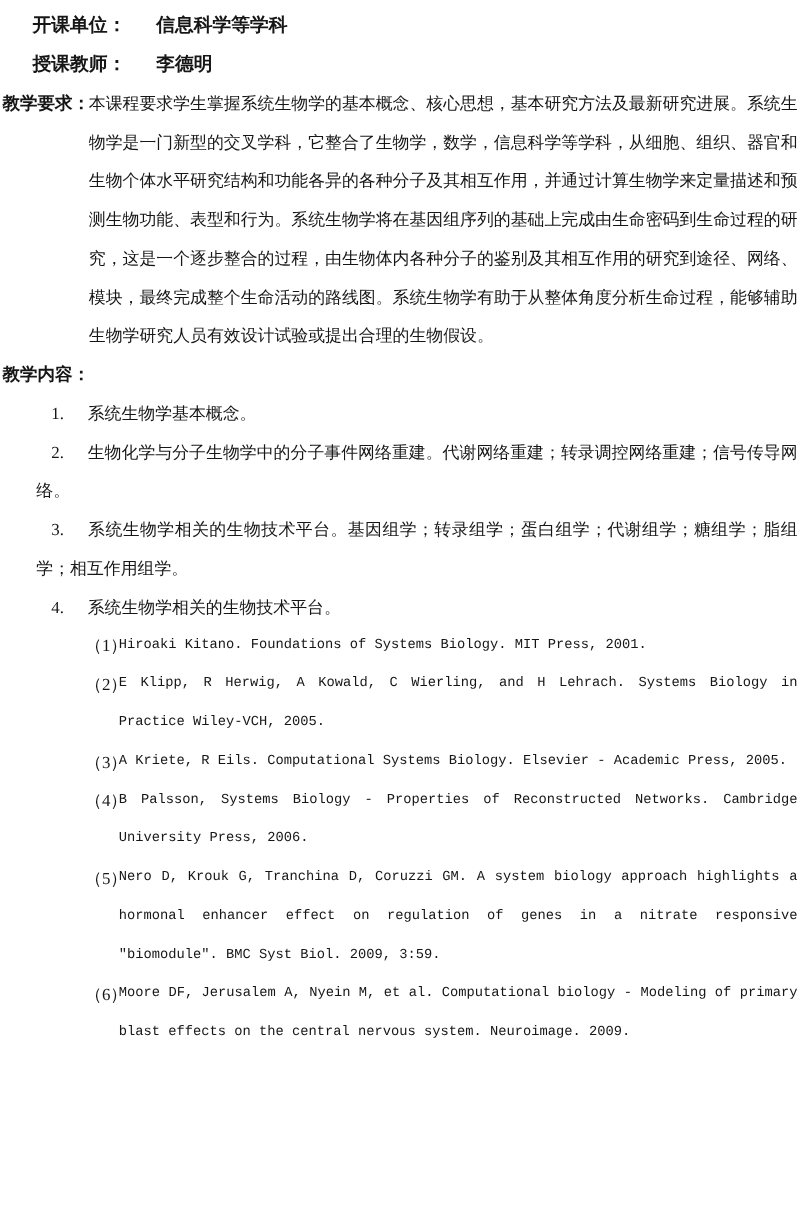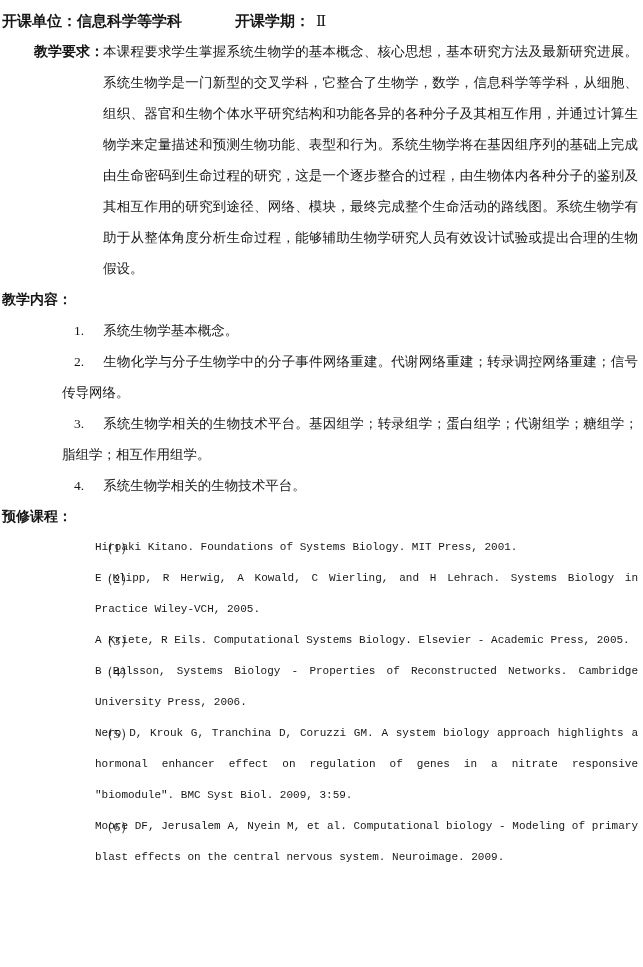--- a/index.html
+++ b/index.html
@@ -1,59 +1,60 @@
 <!DOCTYPE html>
 <html><head>
 <meta charset="utf-8">
 <style>
   html,body{margin:0;padding:0;background:#ffffff;}
   body{width:643px;height:967px;overflow:hidden;color:#161616;}
   .doc{padding:5px 5px 0 2px;width:636px;}
   .line{line-height:31px;}
   
-  .hd{font-family:"Liberation Sans","DejaVu Sans",sans-serif;font-weight:bold;font-size:15px;}
+  .hd{font-family:"Liberation Sans","DejaVu Sans",sans-serif;font-weight:bold;font-size:15px;margin-left:24px;}
   .hd-sm{font-family:"Liberation Sans","DejaVu Sans",sans-serif;font-weight:bold;font-size:14px;}
   
-  .cn{font-family:"Liberation Serif","DejaVu Serif",serif;font-size:13.5px;margin-left:32px;}
+  .cn{font-family:"Liberation Serif","DejaVu Serif",serif;font-size:13.5px;}
   
   .en{font-family:"Liberation Mono","DejaVu Sans Mono",monospace;font-size:11px;}
   .row1{position:relative;height:31px;}
   .sem{position:absolute;left:233px;top:0;}
   .sem-val{font-family:"Liberation Serif","DejaVu Serif",serif;font-weight:normal;font-size:15px;padding-left:6px;}
   .req{position:relative;padding-left:69px;text-align:justify;}
   .req .lbl{position:absolute;left:0;top:0;line-height:31px;}
-  .ci-item{margin-left:60px;text-indent:12px;text-align:justify;}
+  .ci-item{margin-left:27px;text-indent:12px;text-align:justify;}
   .tab{display:inline-block;width:19px;}
   .ref{position:relative;margin-left:66px;padding-left:27px;text-align:justify;}
   .ref .mark{position:absolute;left:0;top:0;line-height:31px;}
 </style>
 </head>
 <body>
 
 <div class="doc">
 
   <div class="row1 line">
     <span class="hd">开课单位：</span><span class="hd">信息科学等学科</span>
-    <span class="sem"><span class="hd">开课学期：</span><span class="sem-val">Ⅱ</span></span>
   </div>
 
+  <div class="line">
+    <span class="hd">授课教师：</span><span class="hd">李德明</span>
+  </div>
 
   <div class="req line cn">
     <span class="lbl hd-sm">教学要求：</span>
     <span>本课程要求学生掌握系统生物学的基本概念、核心思想，基本研究方法及最新研究进展。系统生物学是一门新型的交叉学科，它整合了生物学，数学，信息科学等学科，从细胞、组织、器官和生物个体水平研究结构和功能各异的各种分子及其相互作用，并通过计算生物学来定量描述和预测生物功能、表型和行为。系统生物学将在基因组序列的基础上完成由生命密码到生命过程的研究，这是一个逐步整合的过程，由生物体内各种分子的鉴别及其相互作用的研究到途径、网络、模块，最终完成整个生命活动的路线图。系统生物学有助于从整体角度分析生命过程，能够辅助生物学研究人员有效设计试验或提出合理的生物假设。</span>
   </div>
 
   <div class="line hd-sm">教学内容：</div>
 
   <div class="ci-item line cn"><span>1.</span><span class="tab"></span><span>系统生物学基本概念。</span></div>
   <div class="ci-item line cn"><span>2.</span><span class="tab"></span><span>生物化学与分子生物学中的分子事件网络重建。代谢网络重建；转录调控网络重建；信号传导网络。</span></div>
   <div class="ci-item line cn"><span>3.</span><span class="tab"></span><span>系统生物学相关的生物技术平台。基因组学；转录组学；蛋白组学；代谢组学；糖组学；脂组学；相互作用组学。</span></div>
   <div class="ci-item line cn"><span>4.</span><span class="tab"></span><span>系统生物学相关的生物技术平台。</span></div>
 
-  <div class="line hd-sm">预修课程：</div>
 
 
   <div class="ref line en"><span class="mark cn">（1）</span><span>Hiroaki Kitano. Foundations of Systems Biology. MIT Press, 2001.</span></div>
   <div class="ref line en"><span class="mark cn">（2）</span><span>E Klipp, R Herwig, A Kowald, C Wierling, and H Lehrach. Systems Biology in Practice Wiley-VCH, 2005.</span></div>
   <div class="ref line en"><span class="mark cn">（3）</span><span>A Kriete, R Eils. Computational Systems Biology. Elsevier - Academic Press, 2005.</span></div>
   <div class="ref line en"><span class="mark cn">（4）</span><span>B Palsson, Systems Biology - Properties of Reconstructed Networks. Cambridge University Press, 2006.</span></div>
   <div class="ref line en"><span class="mark cn">（5）</span><span>Nero D, Krouk G, Tranchina D, Coruzzi GM. A system biology approach highlights a hormonal enhancer effect on regulation of genes in a nitrate responsive "biomodule". BMC Syst Biol. 2009, 3:59.</span></div>
   <div class="ref line en"><span class="mark cn">（6）</span><span>Moore DF, Jerusalem A, Nyein M, et al. Computational biology - Modeling of primary blast effects on the central nervous system. Neuroimage. 2009.</span></div>
 
 </div>

